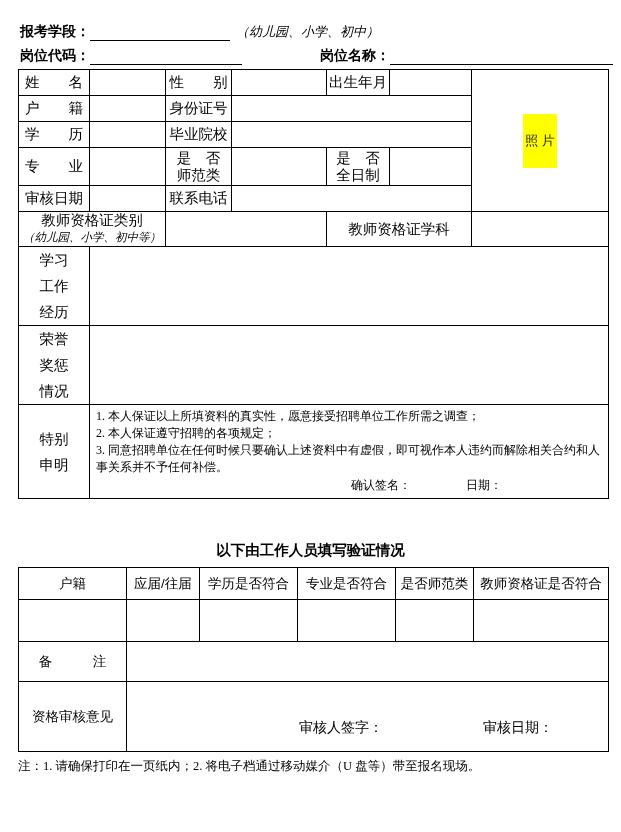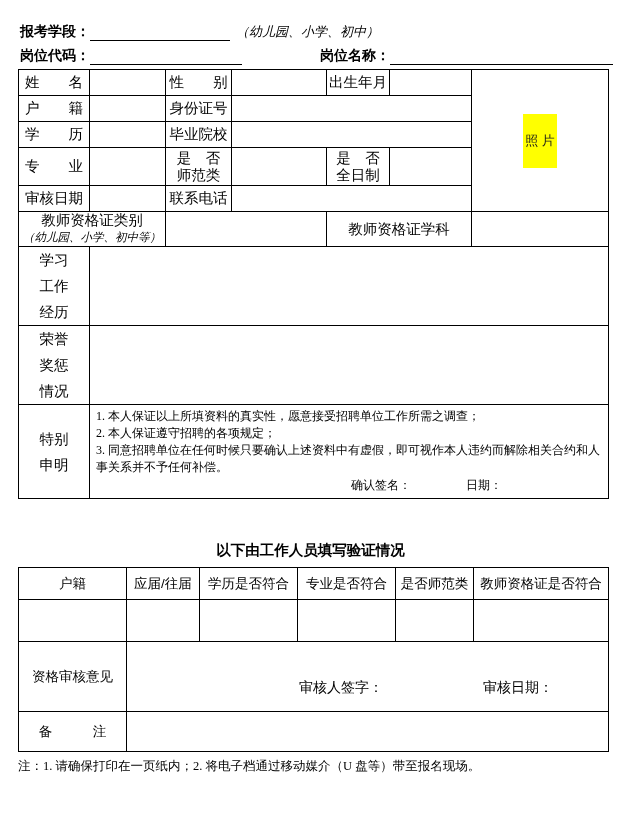--- a/index.html
+++ b/index.html
@@ -227,28 +227,28 @@
     </tr>
     <tr>
       <td style="height:42px"></td>
       <td></td>
       <td></td>
       <td></td>
       <td></td>
       <td></td>
     </tr>
     <tr>
+      <td class="head" style="height:40px">备　　　注</td>
+      <td colspan="5"></td>
+    </tr>
+    <tr>
       <td class="head" style="height:70px">资格审核意见</td>
       <td class="audit-cell" colspan="5">
         <span class="sign-label">审核人签字：</span>
         <span class="date-label">审核日期：</span>
       </td>
     </tr>
-    <tr>
-      <td class="head" style="height:40px">备　　　注</td>
-      <td colspan="5"></td>
-    </tr>
   </tbody>
     </table>
 
   <div class="footnote">注：1. 请确保打印在一页纸内；2. 将电子档通过移动媒介（U 盘等）带至报名现场。</div>
 
 </div>
 
 </body></html>

